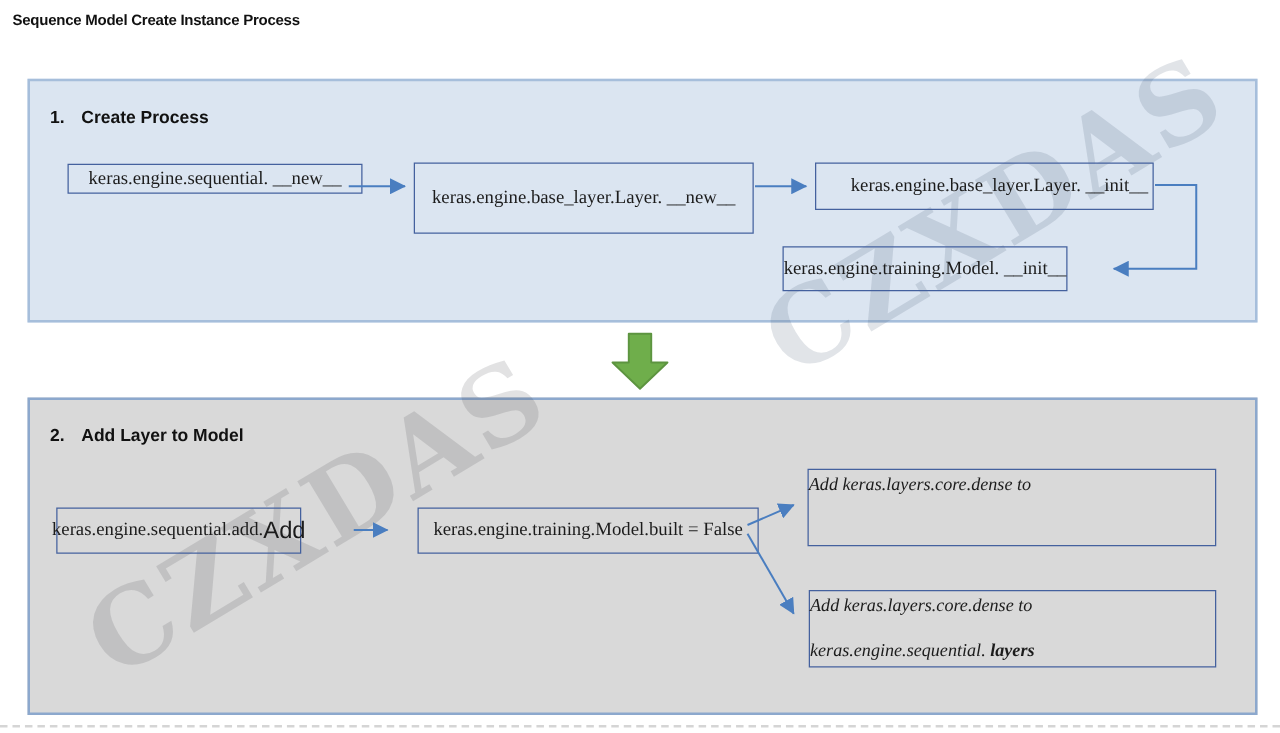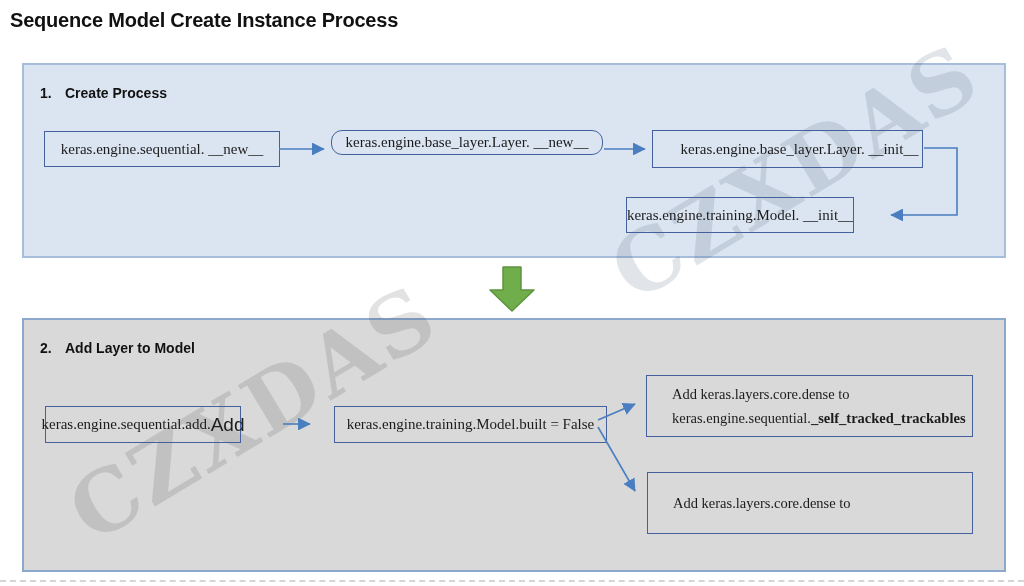--- a/index.html
+++ b/index.html
@@ -6,21 +6,21 @@
   html,body { width:1024px; height:586px; }
   body {
     position:relative;
     background:#ffffff;
     font-family:"Liberation Sans", sans-serif;
     overflow:hidden;
     color:var(--text, #1f1f1f);
   }
   .page-title {
     position:absolute; left:10px; top:9px;
-    font-size:20px; font-weight:bold; letter-spacing:-0.2px; color:#111;
+    font-size:12px; font-weight:bold; letter-spacing:-0.2px; color:#111;
   }
   .section {
     position:absolute; left:22px; width:984px;
   }
   #section1 {
     top:63px; height:195px;
     background:var(--section1-bg, #dbe5f1);
     border:2px solid var(--section1-border, #a6bedb);
   }
   #section2 {
@@ -36,25 +36,25 @@
   .sec-num { width:25px; }
   .flow-box {
     position:absolute;
     border:1.5px solid var(--box-border, #44619e);
     display:flex; align-items:center; justify-content:center;
     font-family:"Liberation Serif", serif;
     font-size:15px; color:#1c1c1c;
     white-space:nowrap;
   }
   .flow-box.two-line {
-    flex-direction:column; align-items:flex-start; justify-content:center;
-    padding-left:25px; font-size:14.5px; line-height:24px;
+    flex-direction:column; align-items:flex-start; justify-content:space-between;
+    padding-left:0; font-size:14.5px; line-height:24px;font-style:italic;
   }
-  #b11 { left:44px;  top:131px; width:236px; height:36px; }
-  #b12 { left:331px; top:130px; width:272px; height:25px;border-radius:11px; }
+  #b11 { left:54px;  top:131px; width:236px; height:24px; }
+  #b12 { left:331px; top:130px; width:272px; height:57px; }
   #b13 { left:652px; top:130px; width:271px; height:38px;padding-left:24px; }
   #b14 { left:626px; top:197px; width:228px; height:36px; }
   #b21 { left:45px;  top:406px; width:196px; height:37px; }
   #b22 { left:334px; top:406px; width:273px; height:37px; }
   #b23 { left:646px; top:375px; width:327px; height:62px; }
   #b24 { left:647px; top:472px; width:326px; height:62px; }
   .sans-frag { font-family:"Liberation Sans", sans-serif; font-size:19px; }
   .bold-frag { font-weight:bold; }
   .svg-layer {
     position:absolute; left:0; top:0; width:1024px; height:586px;
@@ -109,24 +109,24 @@
 </div>
 <div class="watermark" id="wm2">CZXDAS</div>
 
 <div class="flow-box" id="b21">
     <span>keras.engine.sequential.add.</span>
     <span class="sans-frag">Add</span>
   </div>
 <div class="flow-box" id="b22">keras.engine.training.Model.built = False</div>
 <div class="flow-box two-line" id="b23">
   <span>Add keras.layers.core.dense to</span>
-  <span><span>keras.engine.sequential.</span><span class="bold-frag">_self_tracked_trackables</span></span>
 </div>
 <div class="flow-box two-line" id="b24">
   <span>Add keras.layers.core.dense to</span>
+  <span><span>keras.engine.sequential. </span><span class="bold-frag">layers</span></span>
 </div>
 
 <svg class="svg-layer" viewBox="0 0 1024 586" xmlns="http://www.w3.org/2000/svg">
   <defs>
     <marker id="ah" markerWidth="9" markerHeight="8" refX="7.5" refY="4" orient="auto">
       <path d="M0,0 L8,4 L0,8 Z" class="arrowhead" fill="#4a7ec0"></path>
     </marker>
   </defs>
   <line class="arrow-line" x1="279" y1="149" x2="324" y2="149" marker-end="url(#ah)"></line>
   <line class="arrow-line" x1="604" y1="149" x2="645" y2="149" marker-end="url(#ah)"></line>

